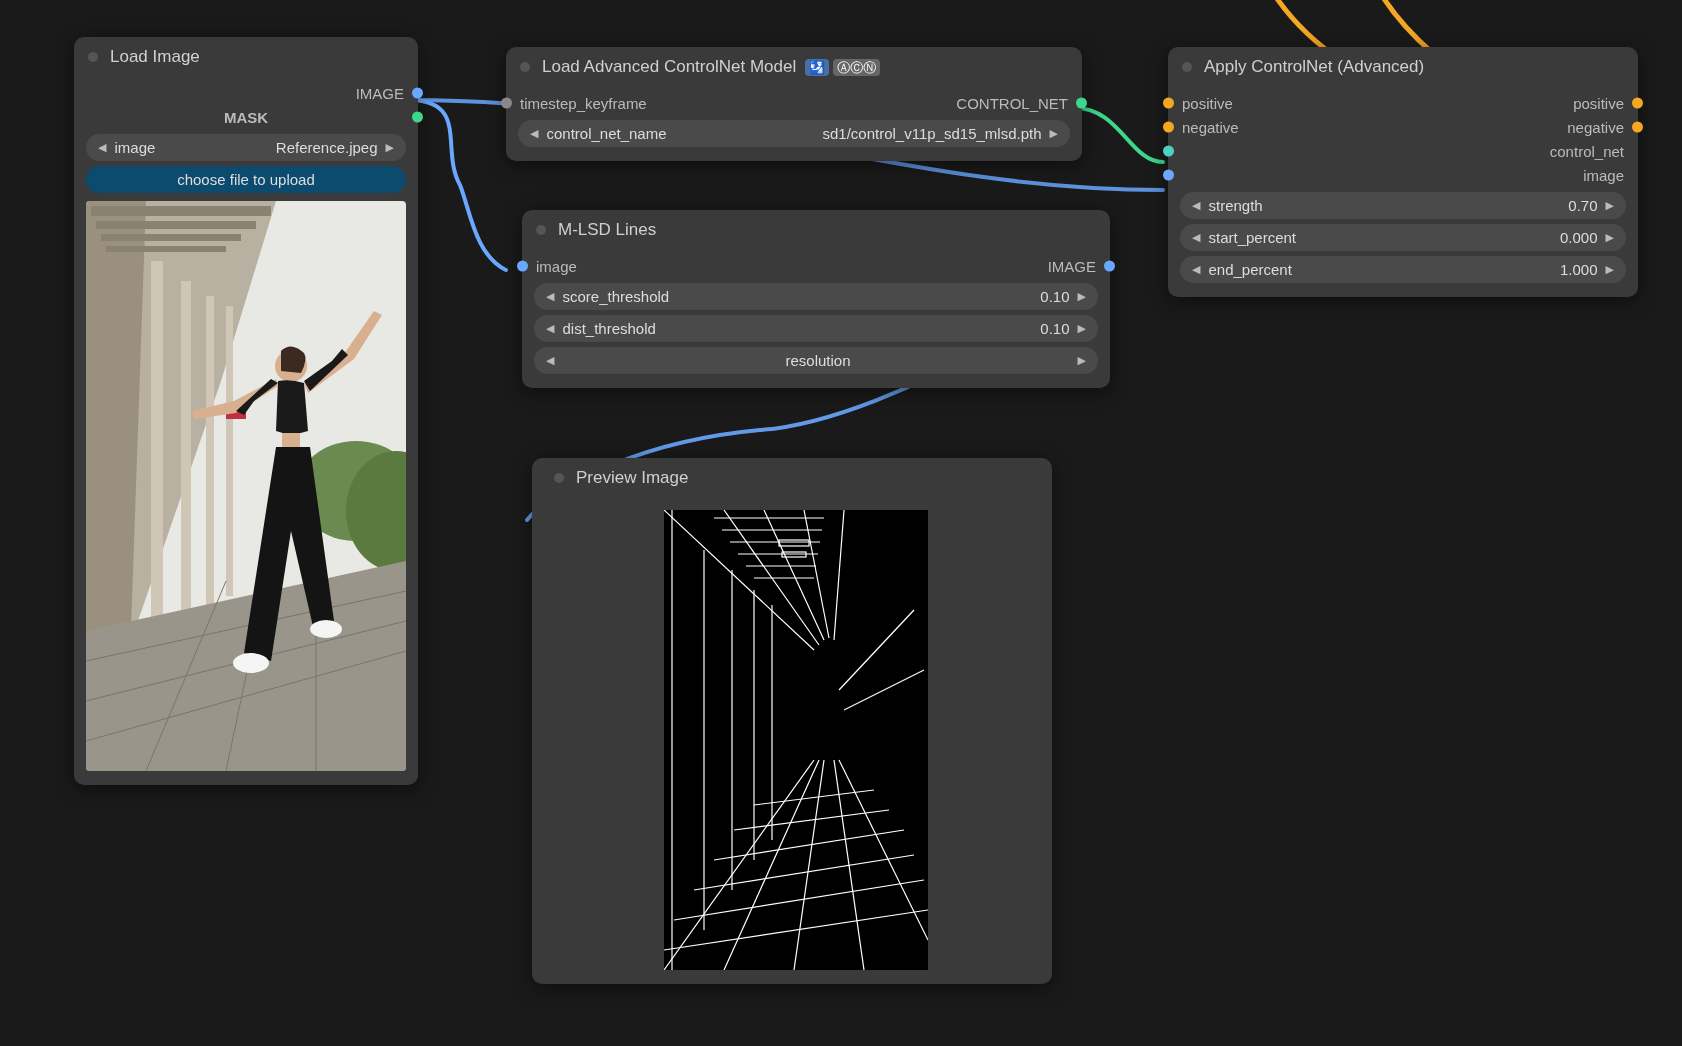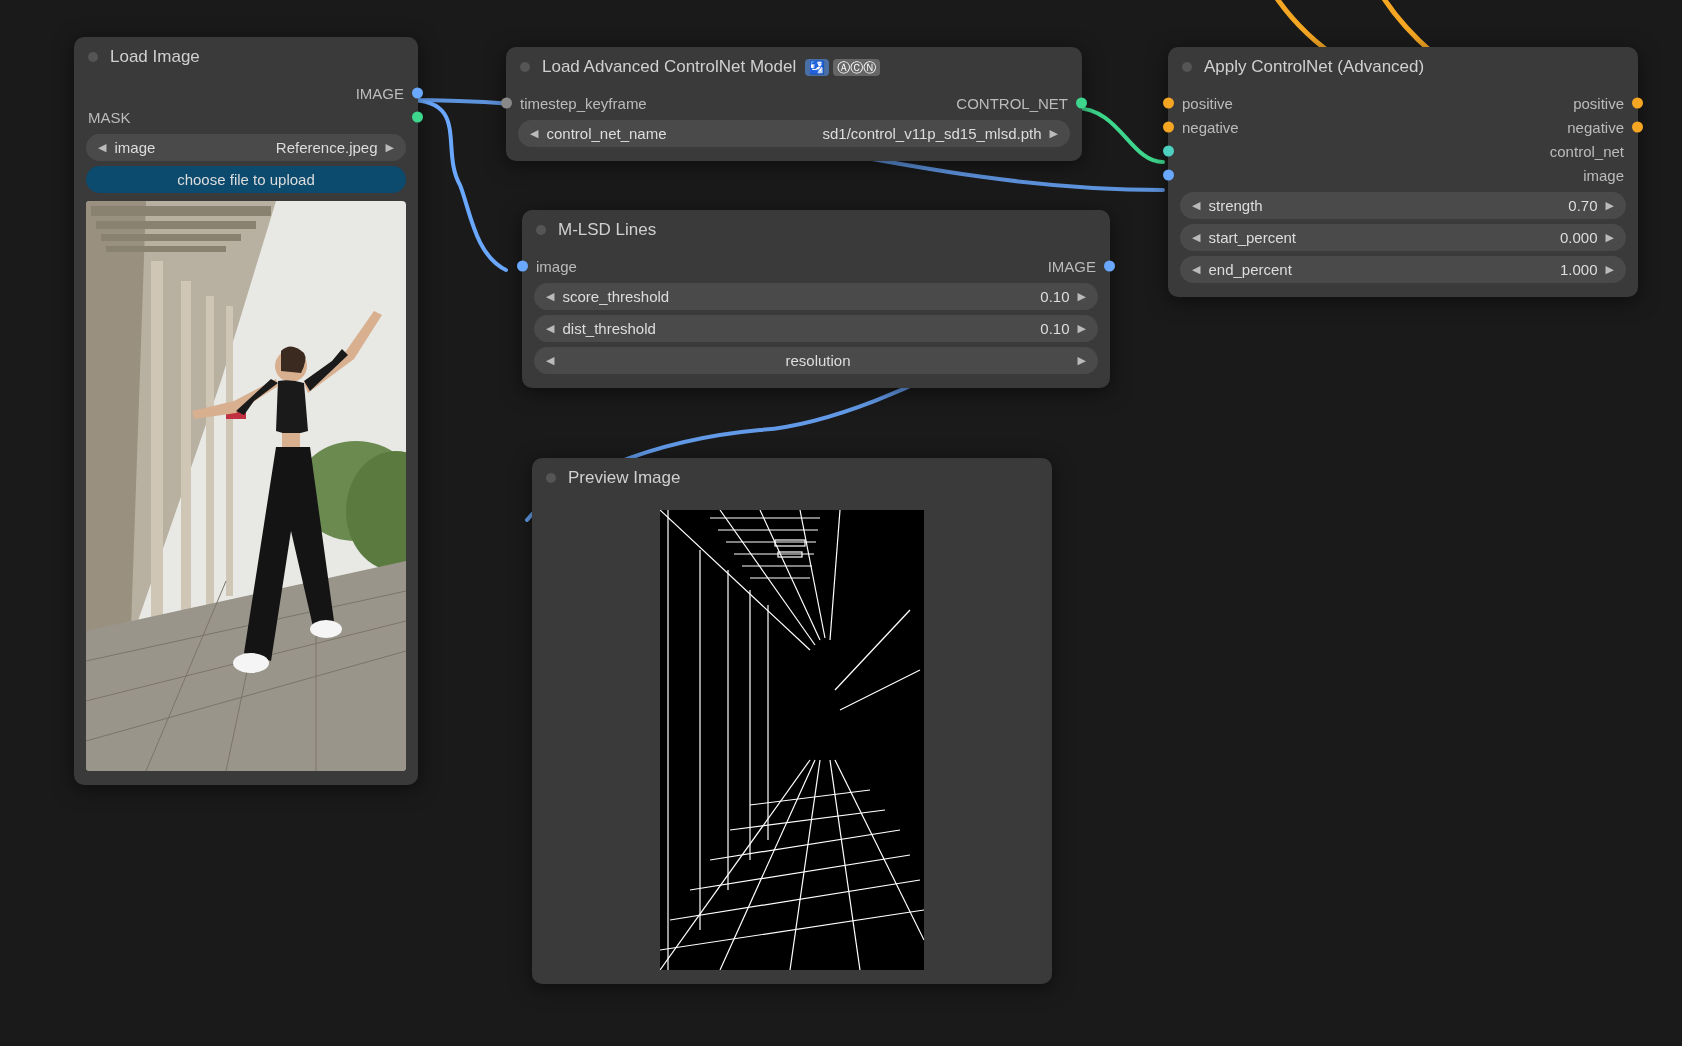--- a/index.html
+++ b/index.html
@@ -99,21 +99,21 @@
 <div class="node" style="left:32px; top:37px; width:344px;margin-left:42px;">
   <div class="node-header">
     <span class="dot"></span>
     <span class="title">Load Image</span>
   </div>
   <div class="node-body">
     <div class="io-row" style="justify-content:flex-end;">
       <span class="io-label right">IMAGE</span>
       <span class="port out c-blue"></span>
     </div>
-    <div class="io-row" style="justify-content:flex-start;">
+    <div class="io-row" style="justify-content:center;font-weight:bold;">
       <span class="io-label right">MASK</span>
       <span class="port out c-green"></span>
     </div>
     <div class="widget">
       <span class="arrow">◀</span>
       <span class="wlabel">image</span>
       <span class="wval">Reference.jpeg</span>
       <span class="arrow">▶</span>
     </div>
     <div class="widget button">
@@ -230,21 +230,21 @@
       <span class="arrow">▶</span>
     </div>
     <div class="widget">
       <span class="arrow">◀</span>
       <span class="wlabel">resolution</span>
       <span class="arrow">▶</span>
     </div>
   </div>
 </div>
 
-<div class="node" style="left:532px; top:458px; width:520px;">
+<div class="node" style="left:532px; top:458px; width:520px;padding-left:8px;">
   <div class="node-header">
     <span class="dot"></span>
     <span class="title">Preview Image</span>
   </div>
   <div class="node-body">
     <div class="preview-box" style="height:460px; background:#3a3a3a;">
       <svg viewBox="0 0 264 460" width="264" height="460" style="background:#000;">
         <g stroke="#fff" stroke-width="1.2" fill="none">
 
           <line x1="8" y1="0" x2="8" y2="460"></line>

